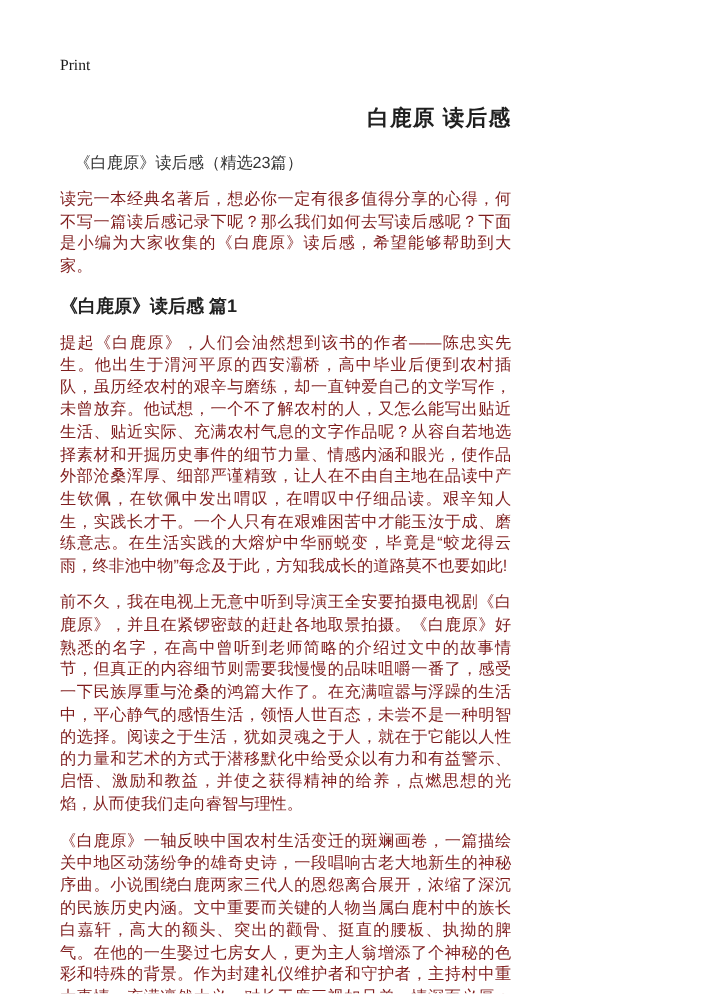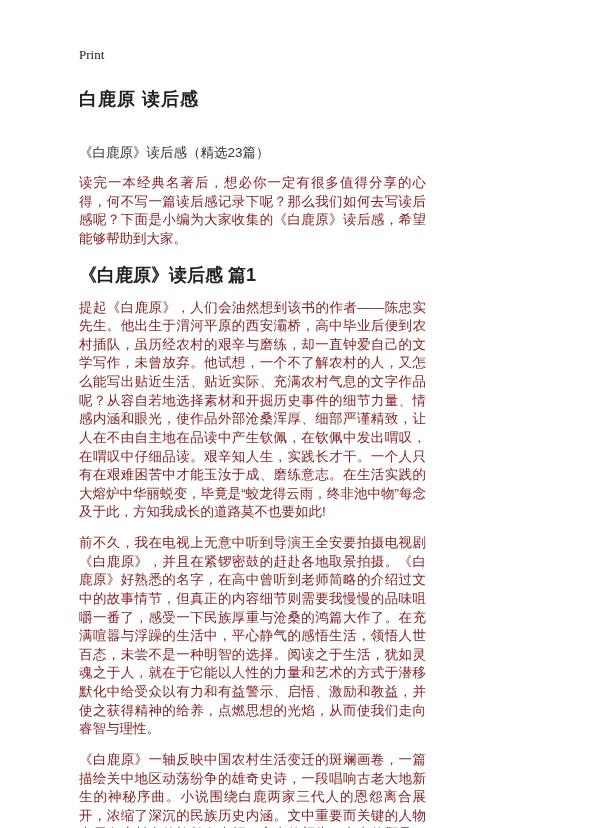--- a/index.html
+++ b/index.html
@@ -8,53 +8,54 @@
     width: 600px;
     font-family: "Liberation Sans", sans-serif;
     -webkit-font-smoothing: antialiased;
   }
   .page {
     position: relative;
     width: 476px;
     height: 828px;
     overflow: hidden;
     background: #ffffff;
-    padding: 45px 50px 20px 79px;
+    padding: 45px 50px 20px 50px;
     color: #333333;
   }
   .print-label {
     font-family: "Liberation Serif", serif;
     font-size: 13px;
     color: #1a1a1a;
     margin-bottom: 24px;
     display: inline-block;
     cursor: pointer;
   }
   .article-title {
-    text-align: left;
+    text-align: right;
     font-size: 18px;
     font-weight: bold;
     color: #1f1f1f;
     letter-spacing: 1px;
-    margin-bottom: 33px;
+    margin-bottom: 17px;
   }
   .subtitle {
     font-size: 13.5px;
     color: #333333;
     margin-bottom: 12px;
+    margin-left: 12px;
   }
   .body-para {
     font-size: 13.5px;
     line-height: 1.38;
     color: #7f1d1d;
     text-align: justify;
     margin-bottom: 12px;
   }
   .section-heading {
-    font-size: 18px;
+    font-size: 15px;
     font-weight: bold;
     color: #222222;
     margin: 14px 0 12px 0;
   }
 </style>
 </head>
 <body>
 
 <div class="page">
 

